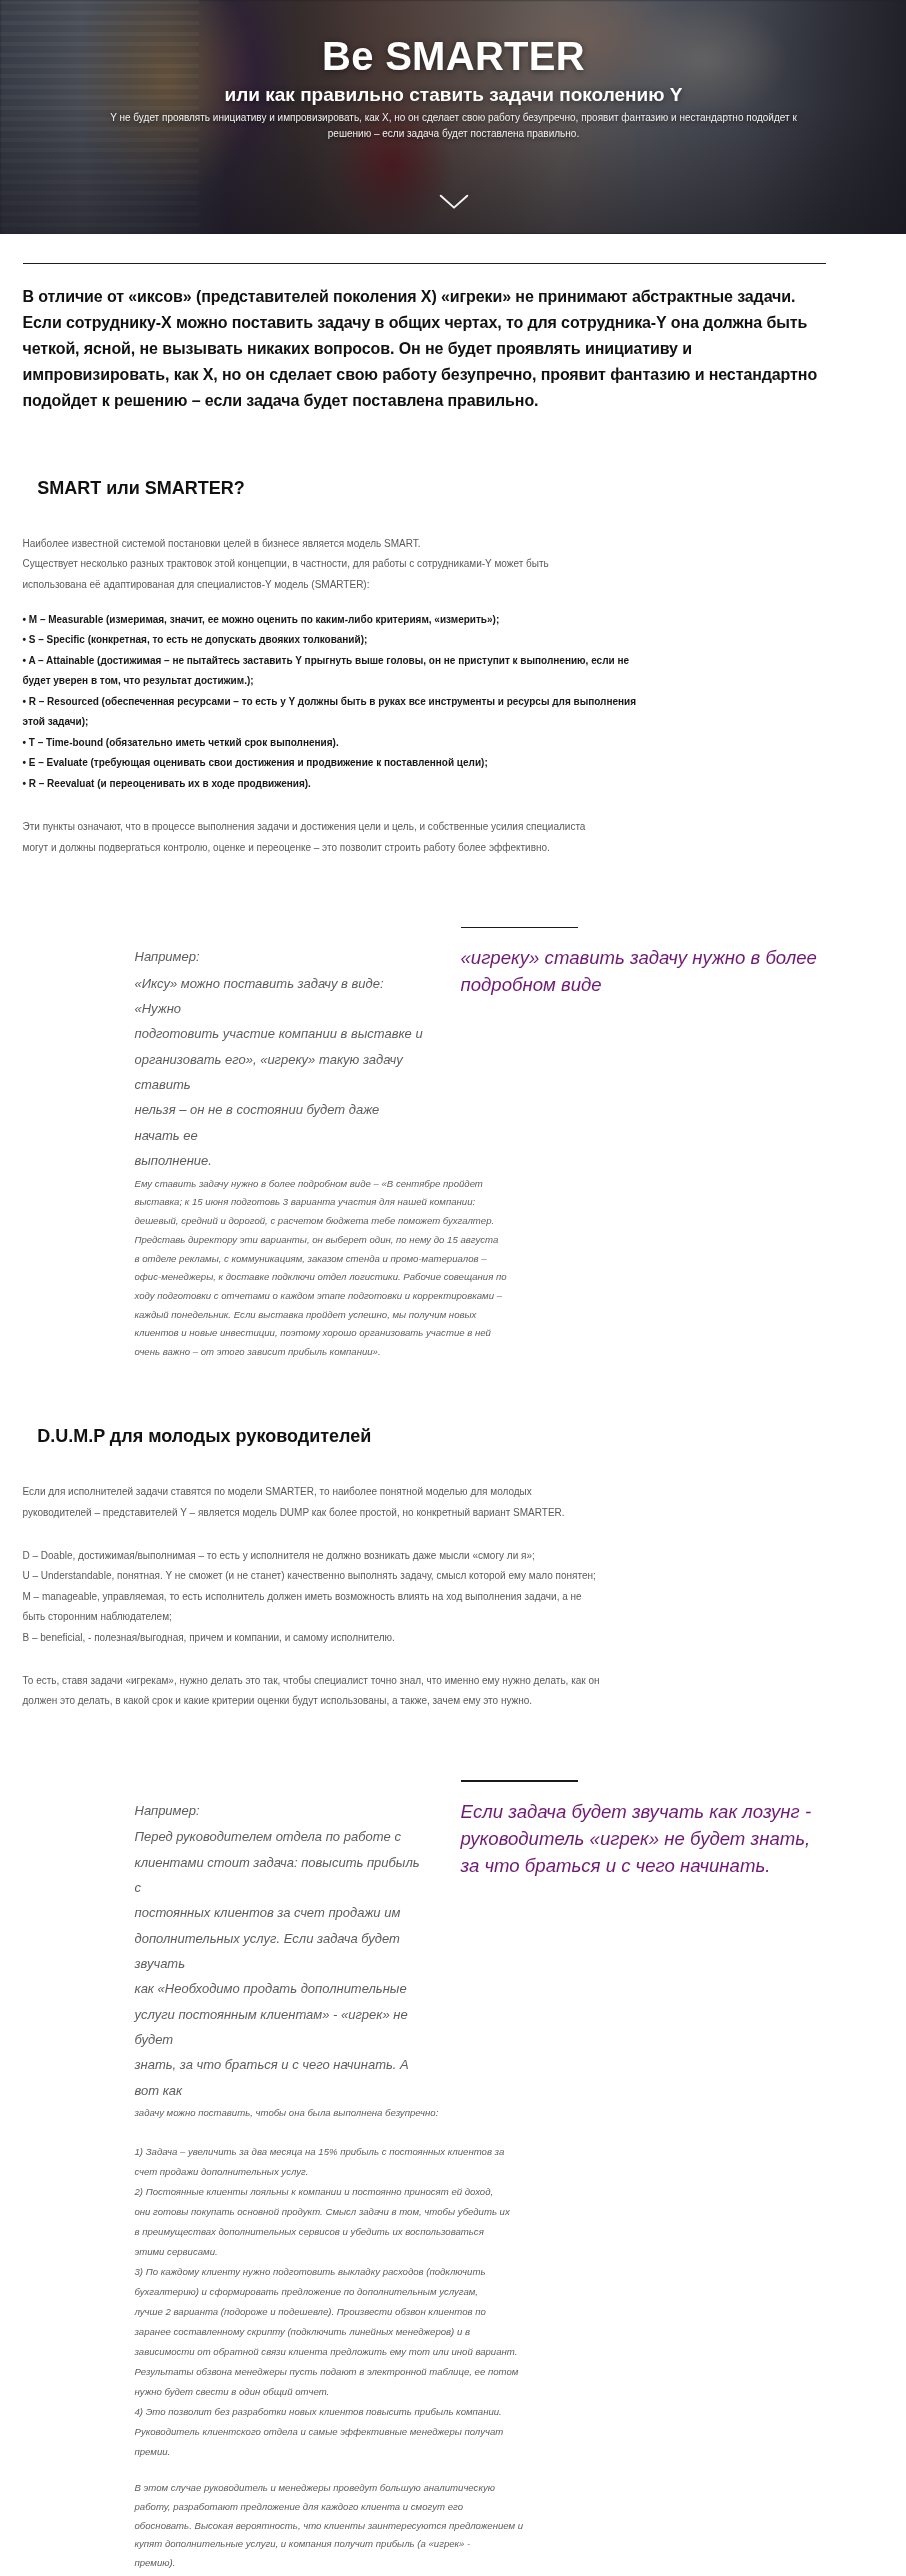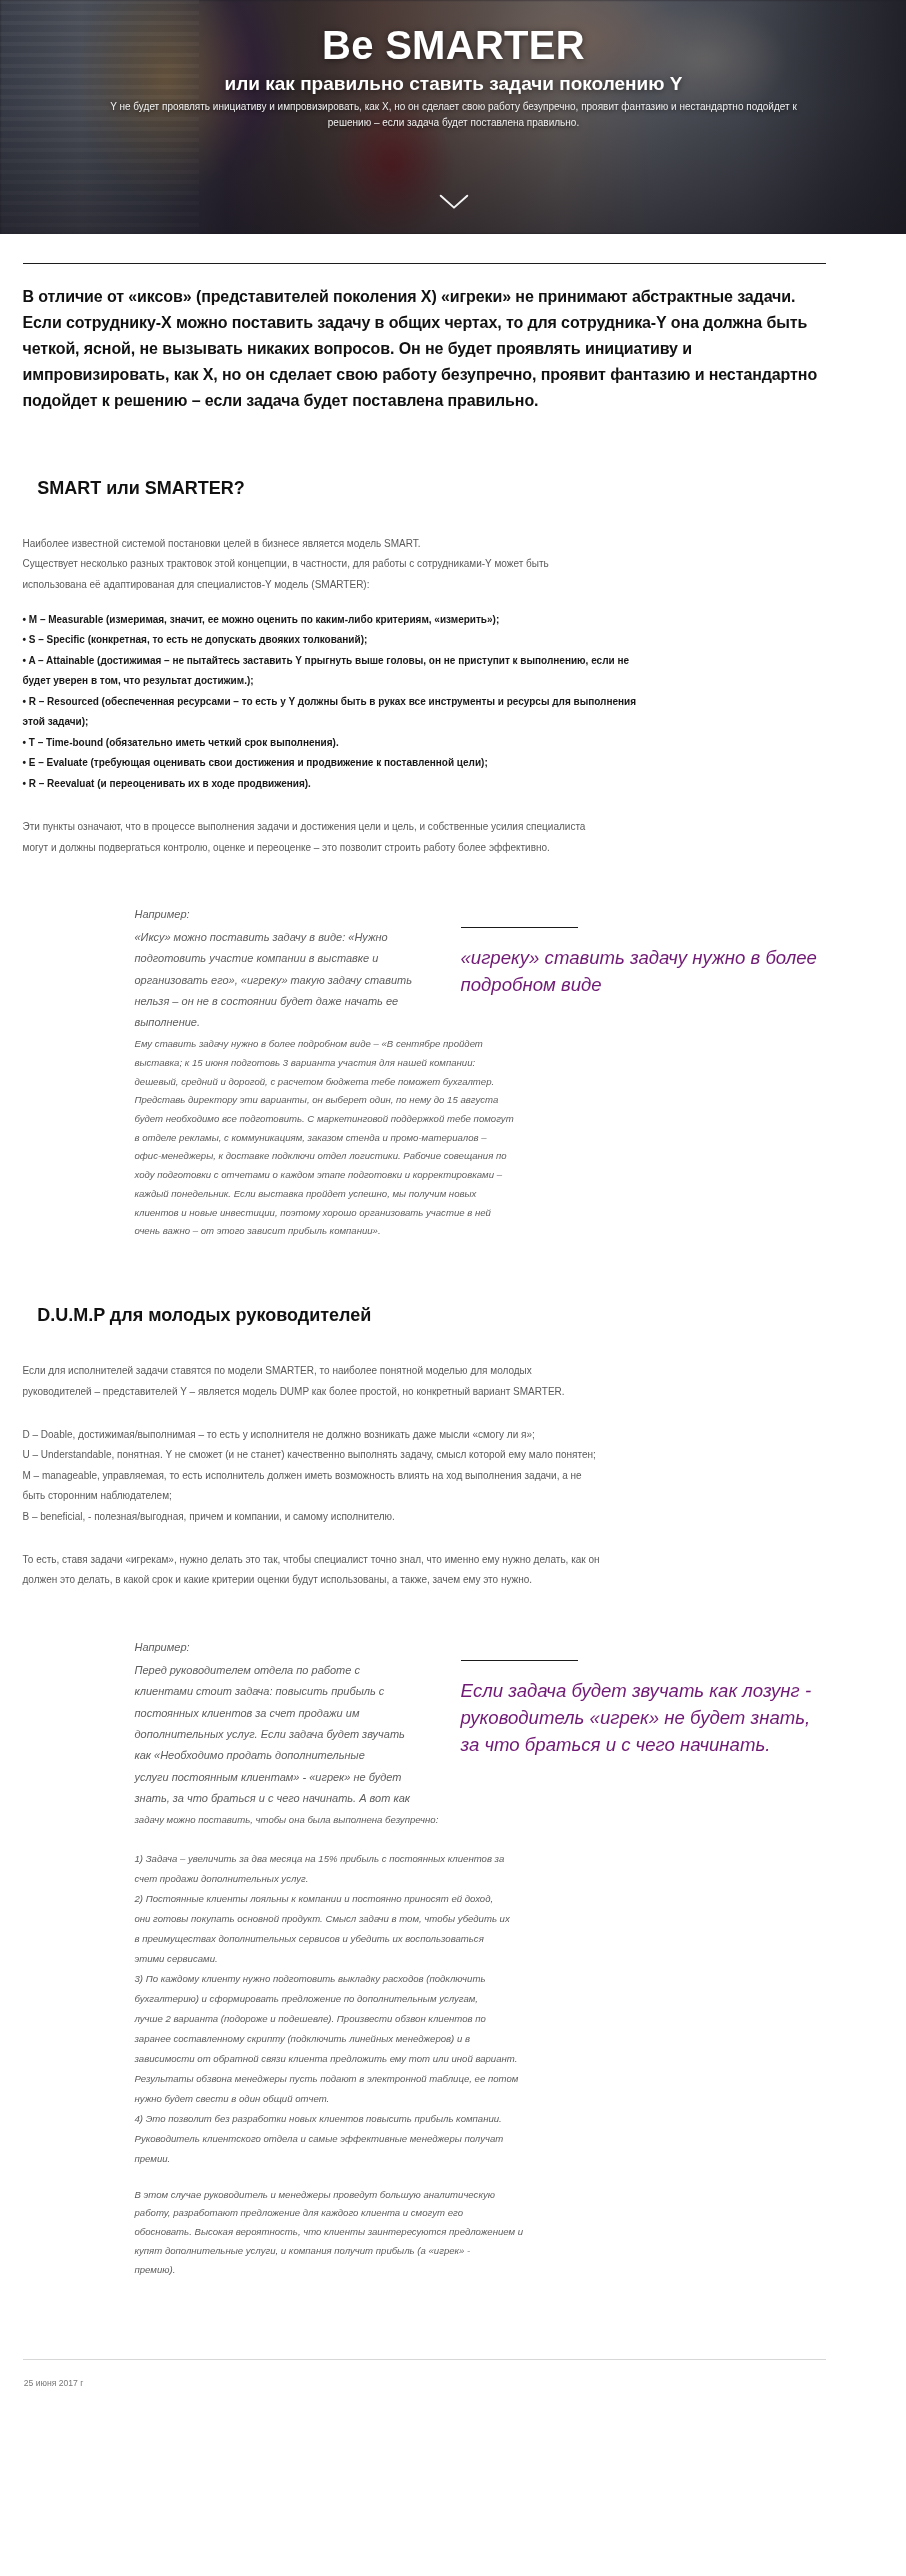--- a/index.html
+++ b/index.html
@@ -38,21 +38,21 @@
     opacity:.55;
   }
   .hero-overlay {
     position:absolute; inset:0;
     background:linear-gradient(180deg, rgba(22,20,28,.55) 0%, rgba(22,20,28,.58) 45%, rgba(22,20,28,.80) 100%);
   }
   .hero-inner {
     position:relative;
     z-index:3;
     width:100%;
-    padding-top:24px;
+    padding-top:35px;
     text-align:center;
   }
   .hero-title {
     color:#ffffff;
     font-size:40px;
     font-weight:bold;
     letter-spacing:0.3px;
     line-height:1.06;
     text-shadow:0 1.3px 6.6px rgba(0,0,0,.55);
   }
@@ -149,23 +149,24 @@
   
   .example-wrap {
     display:flex;
     margin-top:46px;
     padding-left:112px;
     gap:35px;
   }
   .example-col {
     flex:0 0 291px;
     font-style:italic;
-    font-size:11px;
+    font-size:13px;
     line-height:1.95;
     color:#5d5d5d;
+    margin-top:40px;
   }
   .example-col .label { margin-bottom:1.3px; }
   .quote-col {
     flex:1 1 auto;
     padding-top:22.6px;
   }
   .quote-rule {
     width:117px;
     height:1.3px;
     background:#1a1a1a;
@@ -275,21 +276,20 @@
         <div class="quote-rule"></div>
         <p class="pull-quote">«игреку» ставить задачу нужно в более подробном виде</p>
       </div>
     </div>
 
     <div class="example-full">
       <p>Ему ставить задачу нужно в более подробном виде – «В сентябре пройдет</p>
       <p>выставка; к 15 июня подготовь 3 варианта участия для нашей компании:</p>
       <p>дешевый, средний и дорогой, с расчетом бюджета тебе поможет бухгалтер.</p>
       <p>Представь директору эти варианты, он выберет один, по нему до 15 августа</p>
-      <p>будет необходимо все подготовить. С маркетинговой поддержкой тебе помогут</p>
       <p>в отделе рекламы, с коммуникациям, заказом стенда и промо-материалов –</p>
       <p>офис-менеджеры, к доставке подключи отдел логистики. Рабочие совещания по</p>
       <p>ходу подготовки с отчетами о каждом этапе подготовки и корректировками –</p>
       <p>каждый понедельник. Если выставка пройдет успешно, мы получим новых</p>
       <p>клиентов и новые инвестиции, поэтому хорошо организовать участие в ней</p>
       <p>очень важно – от этого зависит прибыль компании».</p>
     </div>
 
     <div class="section-head">
       <div class="section-bar"></div>

